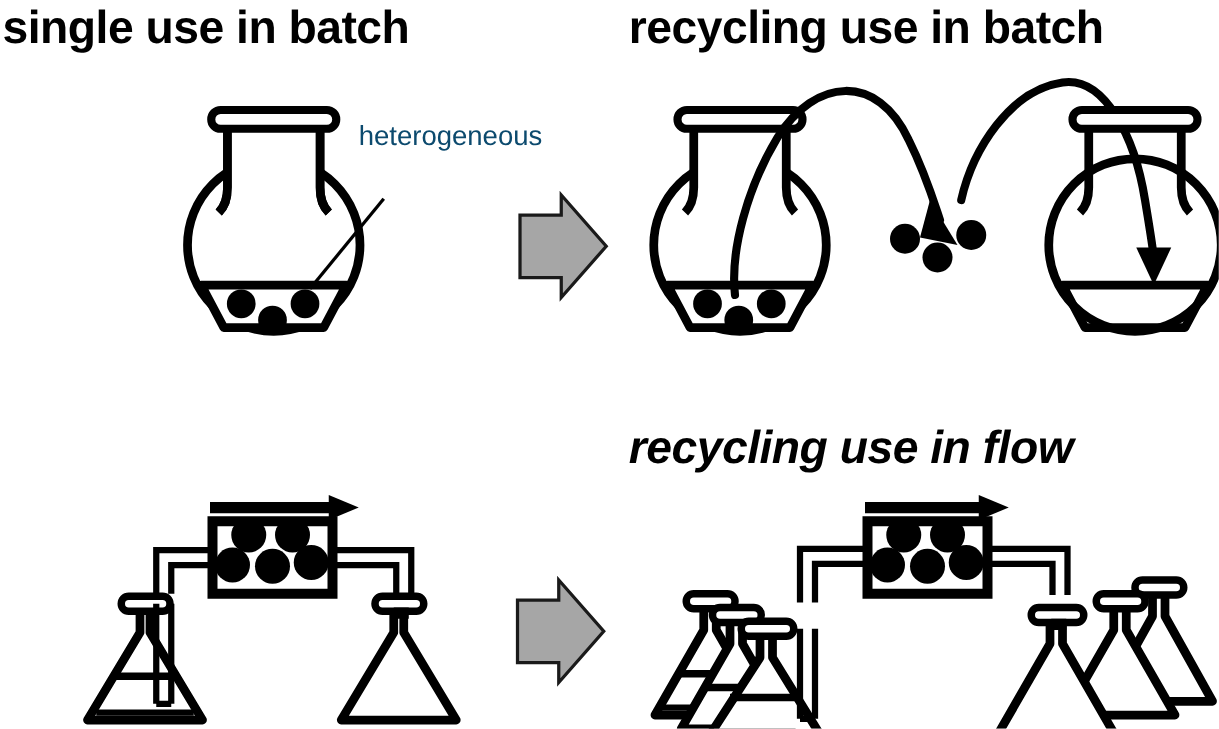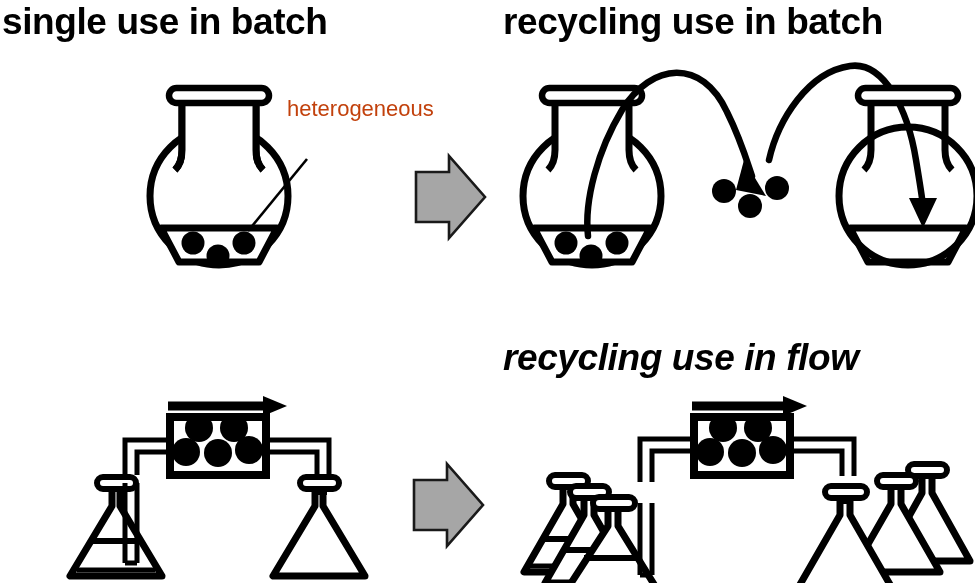--- a/index.html
+++ b/index.html
@@ -49,21 +49,21 @@
     top: 0;
     width: 100%;
     height: 100%;
     display: block;
   }
   .callout-label {
     position: absolute;
     font-size: 22px;
     line-height: 27px;
     font-weight: normal;
-    color: #c2410c;
+    color: #0c4a6e;
     white-space: nowrap;
   }
 </style>
 </head>
 <body>
 
 <div id="figure">
 
   <div class="panel panel-tl">
     <div class="panel-title title-tl">single use in batch</div>

